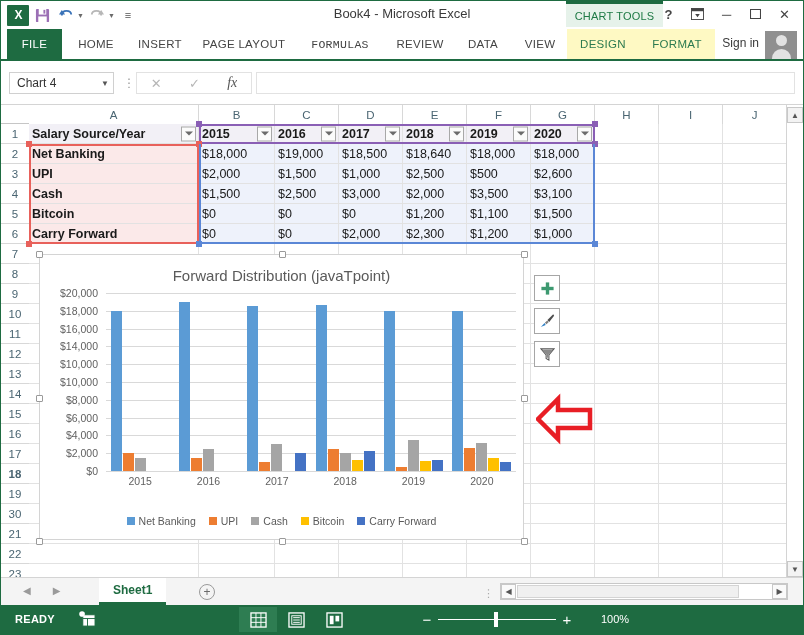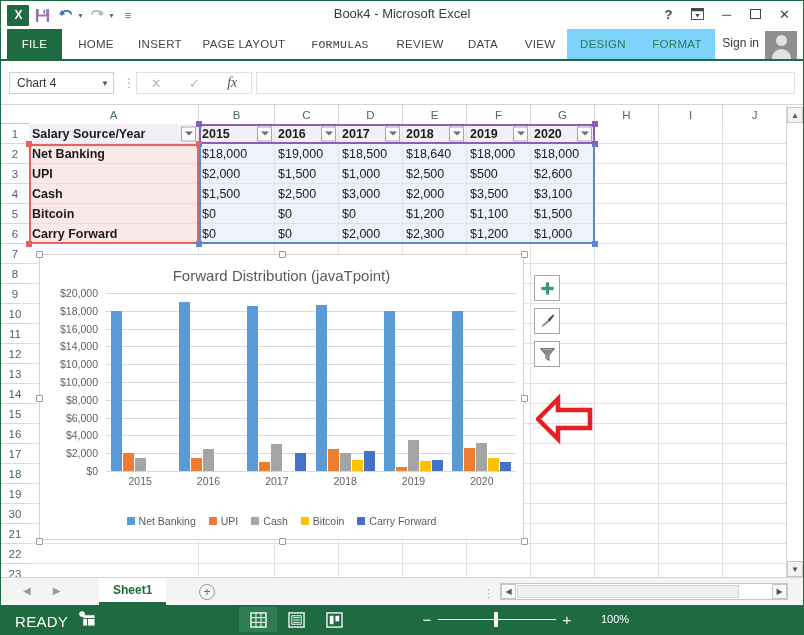--- a/index.html
+++ b/index.html
@@ -52,21 +52,21 @@
   
   .ribbon {
     position: absolute; left: 0; top: 28px; width: 802px; height: 32px;
     background: #fff; border-bottom: 2px solid #1e6b41;
   }
   .tab {
     position: absolute; top: 0; height: 30px; display: flex; align-items: center;
     justify-content: center; font-size: 11.5px; color: #444; letter-spacing: .3px;
   }
   .tab.file { background: #1e6b41; color: #fff; }
-  .tab.ct { background: #7dd3fc; color: #2c7a4f; }
+  .tab.ct { background: #fef9c3; color: #2c7a4f; }
   .signin {
     position: absolute; right: 44px; top: 7px; font-size: 12px; color: #3a3a3a;
   }
   .avatar-ico {
     position: absolute; right: 6px; top: 2px; width: 32px; height: 28px;
     background: #8f8f8f; display: flex; align-items: flex-end; justify-content: center;
   }
   .avatar-ico .head { width: 11px; height: 11px; border-radius: 50%; background: #e2e2e2; position: absolute; top: 4px; }
   .avatar-ico .body { width: 19px; height: 10px; border-radius: 10px 10px 0 0; background: #e2e2e2; }
 
@@ -221,21 +221,21 @@
     width: 15px; height: 15px; display: flex; align-items: center; justify-content: center;
     font-size: 8px; color: #555; border: 1px solid #c8c8c8; background: #fafafa;
   }
   .hs-thumb { position: absolute; left: 16px; width: 222px; height: 13px; background: #f0f0f0; border: 1px solid #d4d4d4; }
 
   
   .statusbar {
     position: absolute; left: 0; top: 604px; width: 802px; height: 29px;
     background: #1e6b41; color: #fff;
   }
-  .status-text { position: absolute; left: 14px; top: 8px; font-size: 15px; letter-spacing: .3px; }
+  .status-text { position: absolute; left: 14px; top: 8px; font-size: 11px; letter-spacing: .3px; font-weight: bold; }
   .status-rec { position: absolute; left: 78px; top: 6px; width: 17px; height: 16px; }
   .viewbtns { position: absolute; left: 238px; top: 2px; display: flex; }
   .vbtn {
     width: 38px; height: 25px; display: flex; align-items: center; justify-content: center;
   }
   .vbtn.active { background: #2e7d52; }
   .zoomctl { position: absolute; left: 415px; top: 4px; display: flex; align-items: center; gap: 0; }
   .zm-minus, .zm-plus { width: 22px; text-align: center; font-size: 15px; color: #fff; }
   .zm-track { width: 118px; height: 21px; position: relative; }
   .zm-line { position: absolute; left: 0; top: 10px; width: 118px; height: 1px; background: #fff; }
@@ -280,20 +280,21 @@
       <div class="qat-btn">
         <svg width="17" height="15" viewBox="0 0 18 16">
             <path d="M14 8 Q14 3 9 3 Q4 3 4 7" stroke="#b7b7b7" stroke-width="2" fill="none"></path>
             <path d="M17 7 L14 2 L10.5 7 Z" fill="#b7b7b7"></path>
           </svg>
       </div>
       <span class="caret">▼</span>
       <div class="qat-btn" style="color:#555;font-size:11px;">≡</div>
     </div>
     <div class="win-title">Book4 - Microsoft Excel</div>
+    <div class="charttools-tab">CHART TOOLS</div>
     <div class="win-btns">
       <div class="win-btn" style="font-weight:bold;">?</div>
       <div class="win-btn">
         <svg width="13" height="12" viewBox="0 0 14 13">
             <rect x="0.5" y="0.5" width="13" height="12" fill="none" stroke="#444"></rect>
             <rect x="0.5" y="0.5" width="13" height="3" fill="#444"></rect>
             <path d="M7 10 L4.5 6.5 L9.5 6.5 Z" fill="#444"></path>
           </svg>
       </div>
       <div class="win-btn">─</div>
@@ -367,21 +368,21 @@
         <div class="rh" style="top: 140px; height: 20px;">8</div>
         <div class="rh" style="top: 160px; height: 20px;">9</div>
         <div class="rh" style="top: 180px; height: 20px;">10</div>
         <div class="rh" style="top: 200px; height: 20px;">11</div>
         <div class="rh" style="top: 220px; height: 20px;">12</div>
         <div class="rh" style="top: 240px; height: 20px;">13</div>
         <div class="rh" style="top: 260px; height: 20px;">14</div>
         <div class="rh" style="top: 280px; height: 20px;">15</div>
         <div class="rh" style="top: 300px; height: 20px;">16</div>
         <div class="rh" style="top: 320px; height: 20px;">17</div>
-        <div class="rh" style="top: 340px; height: 20px;">18</div>
+        <div class="rh" style="top: 340px; height: 20px; font-weight: bold;">18</div>
         <div class="rh" style="top: 360px; height: 20px;">19</div>
         <div class="rh" style="top: 380px; height: 20px;">30</div>
         <div class="rh" style="top: 400px; height: 20px;">21</div>
         <div class="rh" style="top: 420px; height: 20px;">22</div>
         <div class="rh" style="top: 440px; height: 20px;">23</div>
       </div>
 
     <div class="cells" id="cellarea">
         <div class="cell empty" style="left: 0px; width: 170px; top: 0px; height: 20px;"></div>
         <div class="cell empty" style="left: 170px; width: 76px; top: 0px; height: 20px;"></div>

